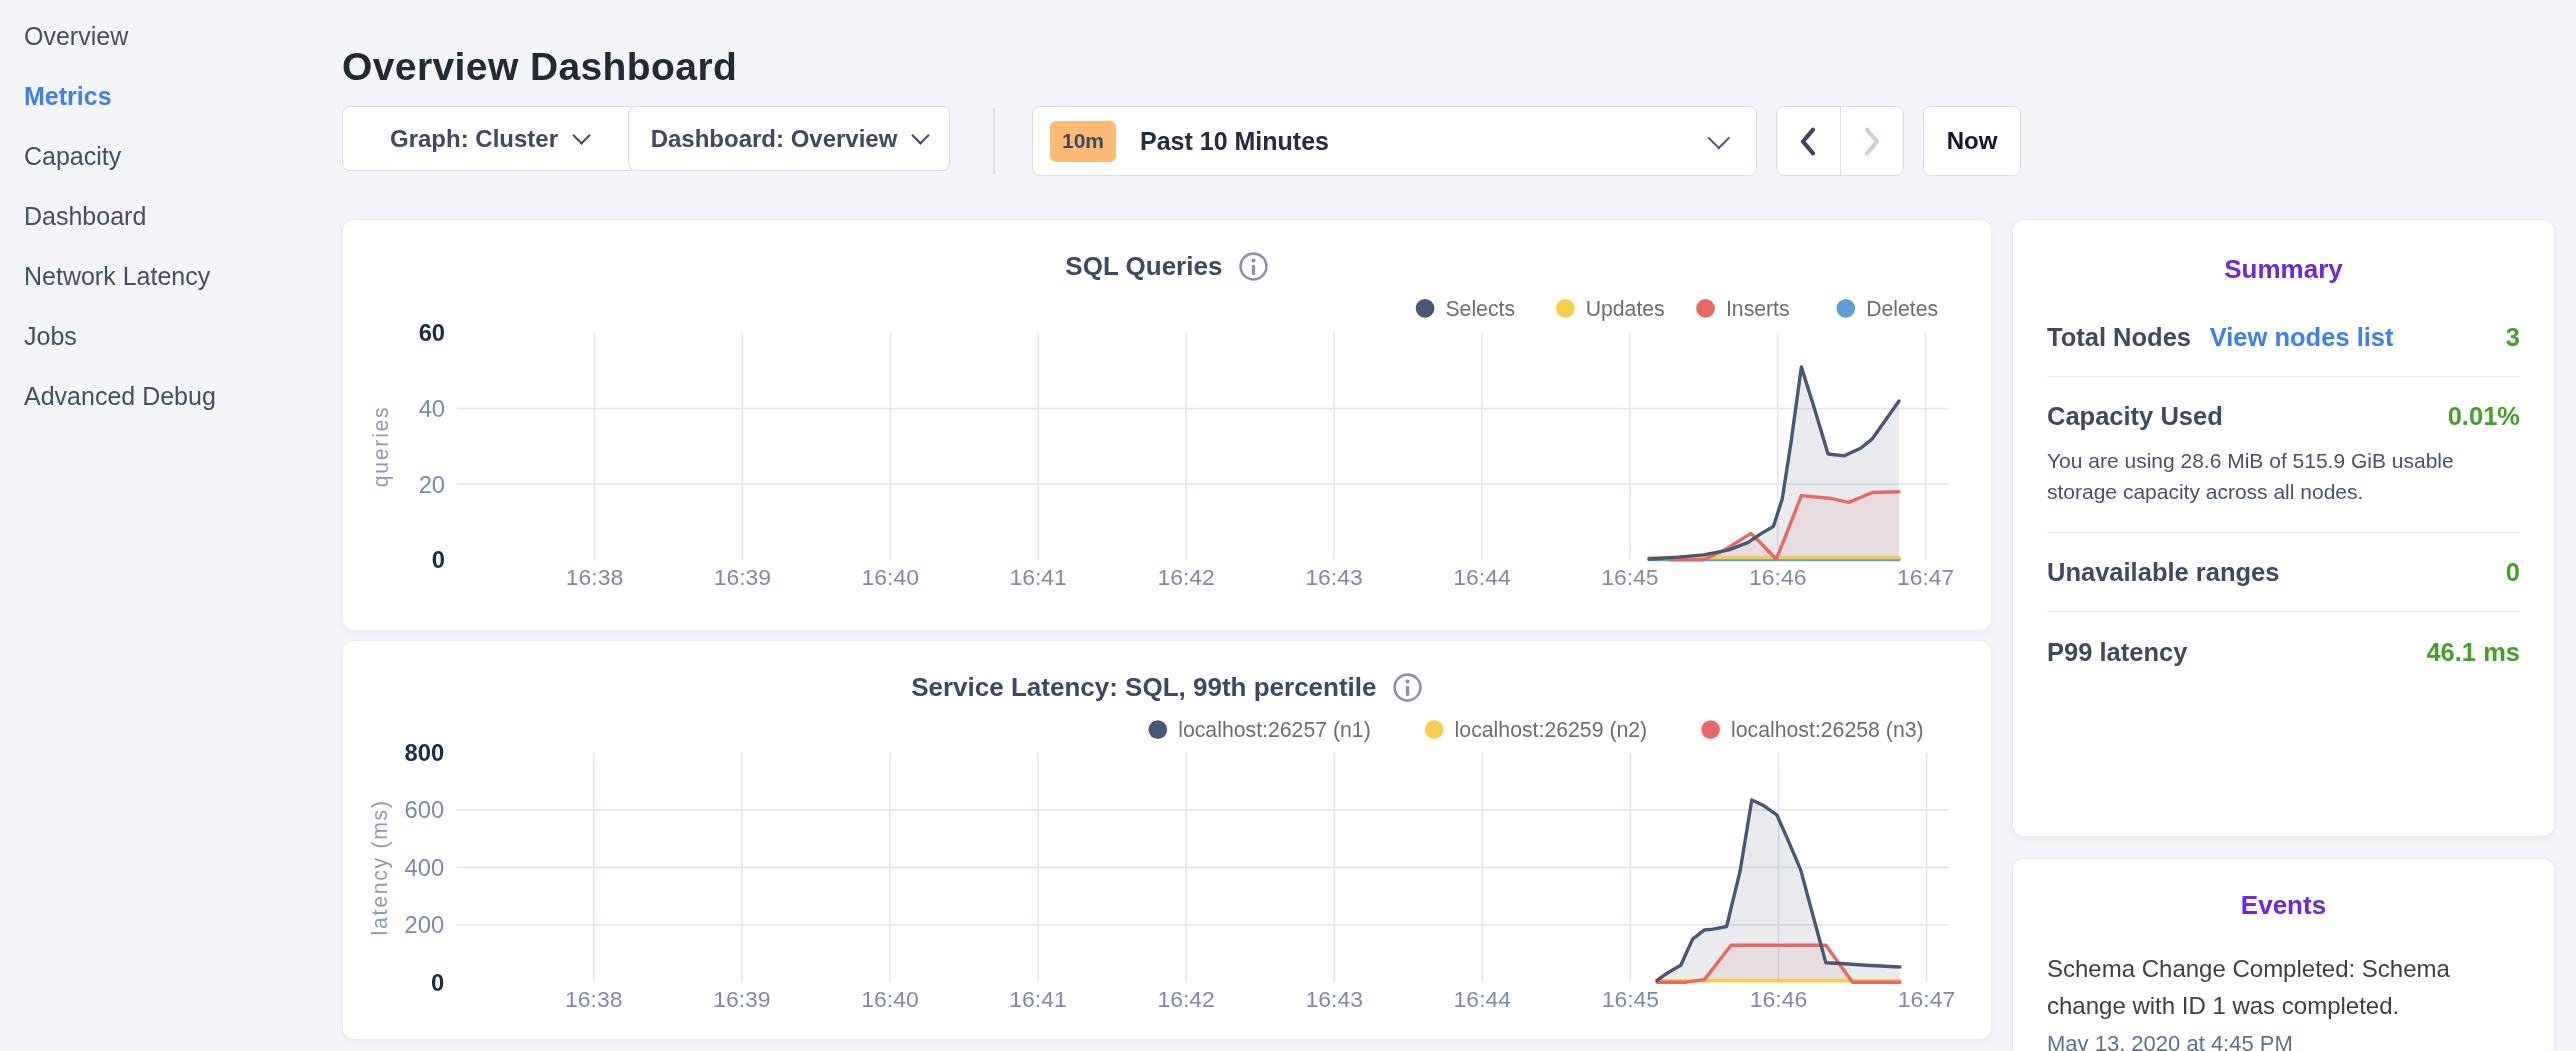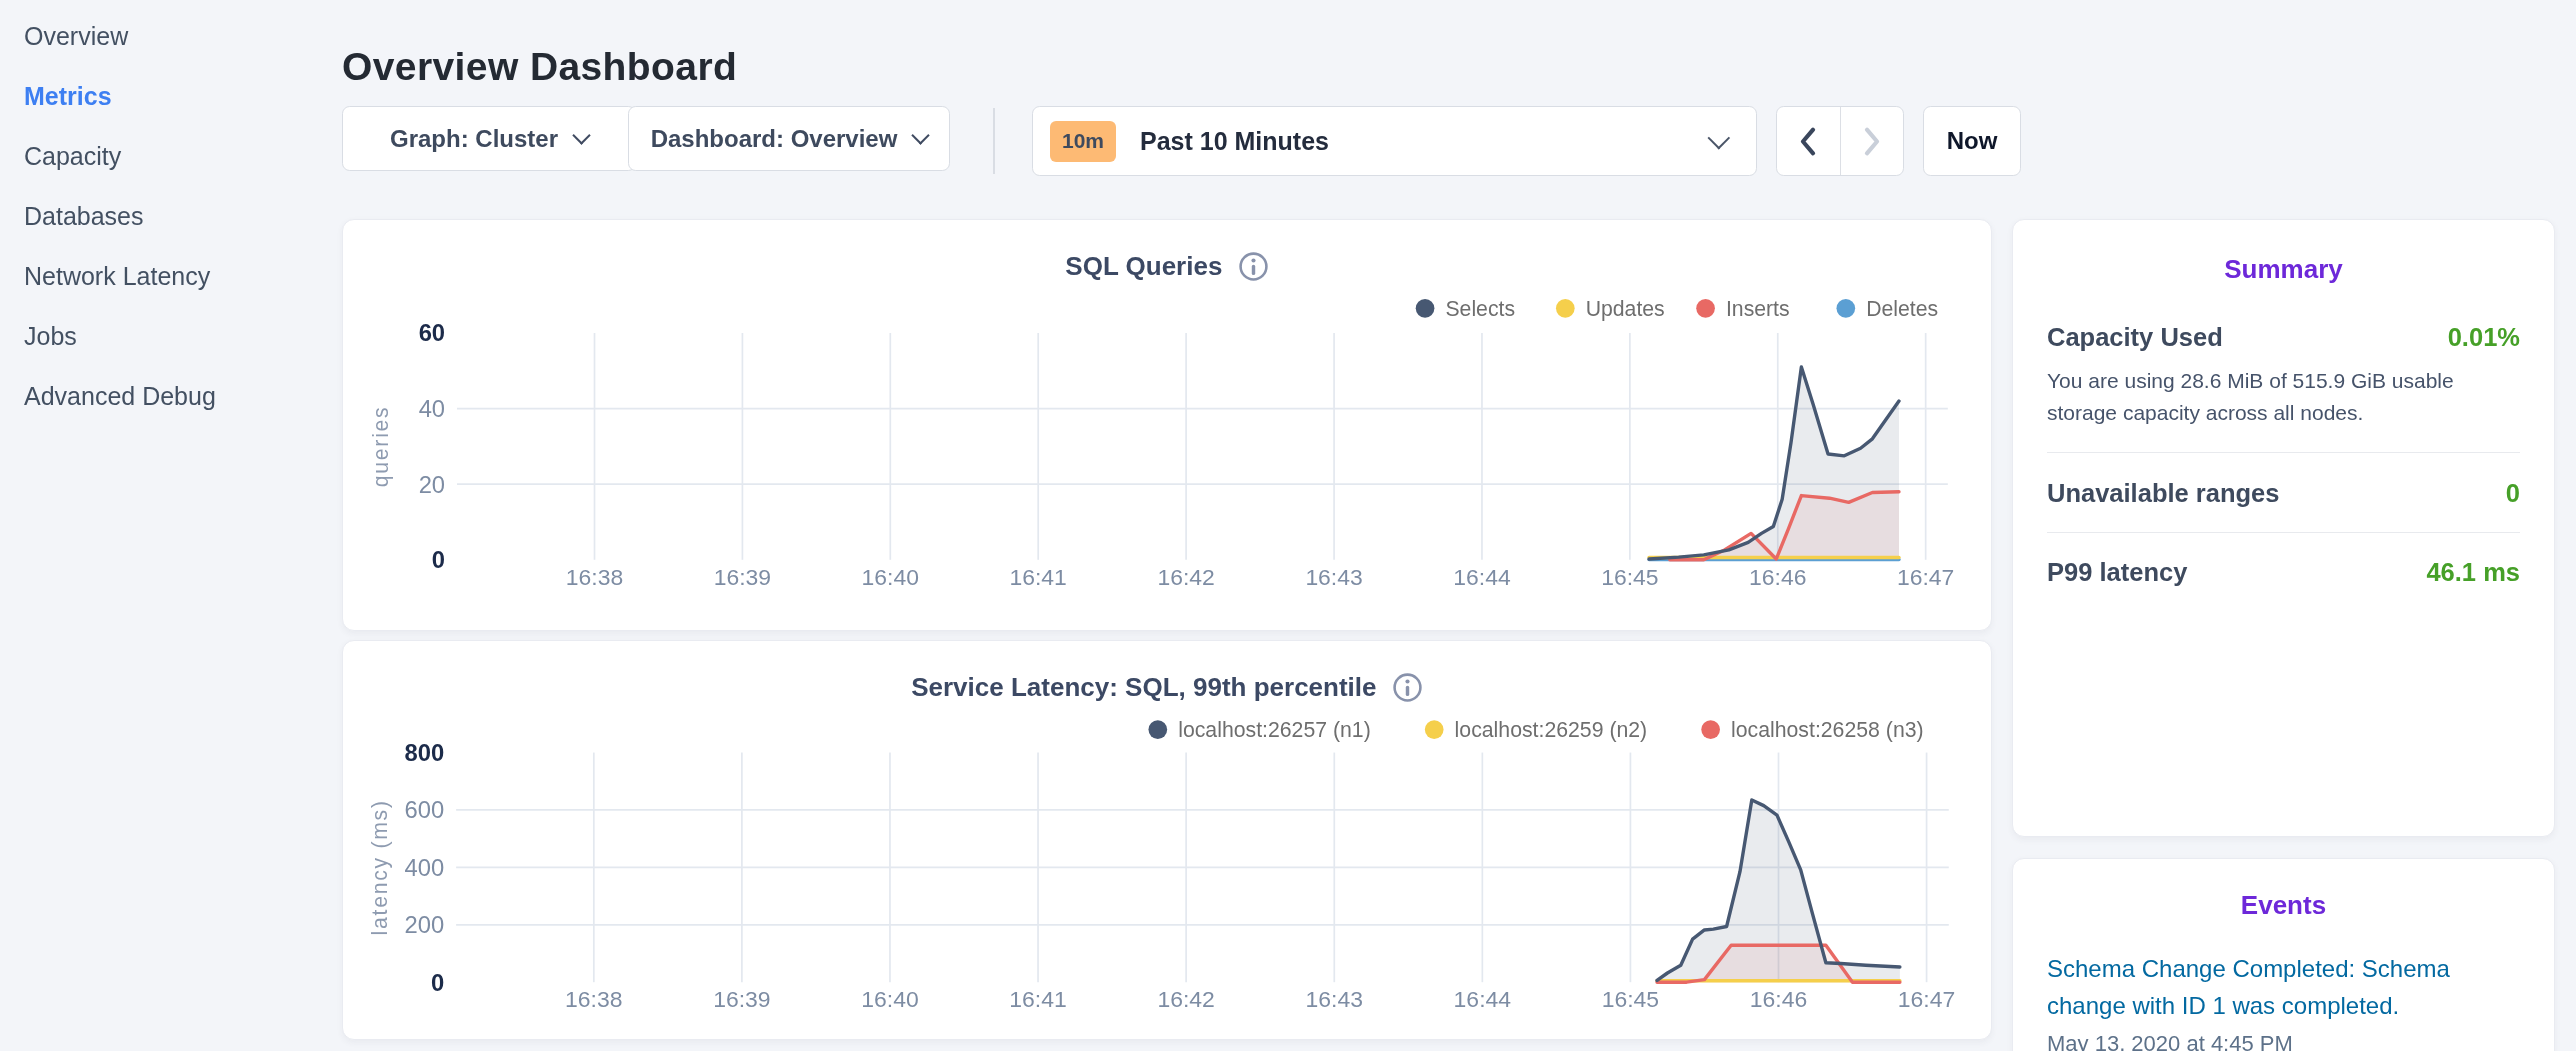--- a/index.html
+++ b/index.html
@@ -41,34 +41,34 @@
   .panel-title{text-align:center;font-size:26px;font-weight:bold;color:#6d28d9;}
   .sum-rows{margin-top:12px;}
   .sum-row{padding:25.5px 0 24px 0;border-bottom:1.7px solid #e8eaee;}
   .sum-row:last-child{border-bottom:none;}
   .sum-head{display:flex;align-items:baseline;}
   .sum-label{font-size:25.5px;font-weight:bold;color:#3e4a5e;}
   .sum-link{font-size:25.5px;font-weight:bold;color:#3b7ef7;margin-left:18.7px;cursor:pointer;text-decoration:none;}
   .sum-value{font-size:25.5px;font-weight:bold;color:#46a028;margin-left:auto;}
   .sum-desc{font-size:21px;line-height:1.5;color:#46536a;margin:13.6px 0 0 0;max-width:449px;}
   .event-item{margin-top:29px;}
-  .event-msg{font-size:24px;line-height:1.55;color:#0369a1;max-width:417px;}
+  .event-msg{font-size:24px;line-height:1.55;color:#404040;max-width:417px;}
   .event-time{font-size:22px;color:#5d7189;margin-top:6.8px;}
   .info-icon{cursor:pointer;display:inline-flex;}
   text{font-family:"Liberation Sans","DejaVu Sans",sans-serif;}
 </style>
 </head>
 <body>
 
 <nav class="sidebar">
   <div id="sidebar-items">
       <div class="sidebar-item">Overview</div>
       <div class="sidebar-item active">Metrics</div>
       <div class="sidebar-item">Capacity</div>
-      <div class="sidebar-item">Databases</div>
+      <div class="sidebar-item">Dashboard</div>
       <div class="sidebar-item">Network Latency</div>
       <div class="sidebar-item">Jobs</div>
       <div class="sidebar-item">Advanced Debug</div>
     </div>
 </nav>
 
 <h1 class="page-title">Overview Dashboard</h1>
 
 <div class="ctl dropdown" style="left:342px;width:294px;">
   <span>Graph: Cluster</span>
@@ -209,20 +209,27 @@
         <circle cx="1608.0" cy="104" r="11" fill="#e86964"></circle>
         <text x="1632.0" y="113" font-size="25" fill="#6e6e6e">localhost:26258 (n3)</text>
       </svg></div>
 </section>
 
 <aside class="card summary-card">
   <div class="panel-title">Summary</div>
   <div class="sum-rows" id="summary-rows">
       <div class="sum-row">
         <div class="sum-head">
+          <span class="sum-label">Total Nodes</span>
+          <a class="sum-link">View nodes list</a>
+          <span class="sum-value">3</span>
+        </div>
+      </div>
+      <div class="sum-row">
+        <div class="sum-head">
           <span class="sum-label">Capacity Used</span>
           <span class="sum-value">0.01%</span>
         </div>
         <p class="sum-desc">You are using 28.6 MiB of 515.9 GiB usable storage capacity across all nodes.</p>
       </div>
       <div class="sum-row">
         <div class="sum-head">
           <span class="sum-label">Unavailable ranges</span>
           <span class="sum-value">0</span>
         </div>

